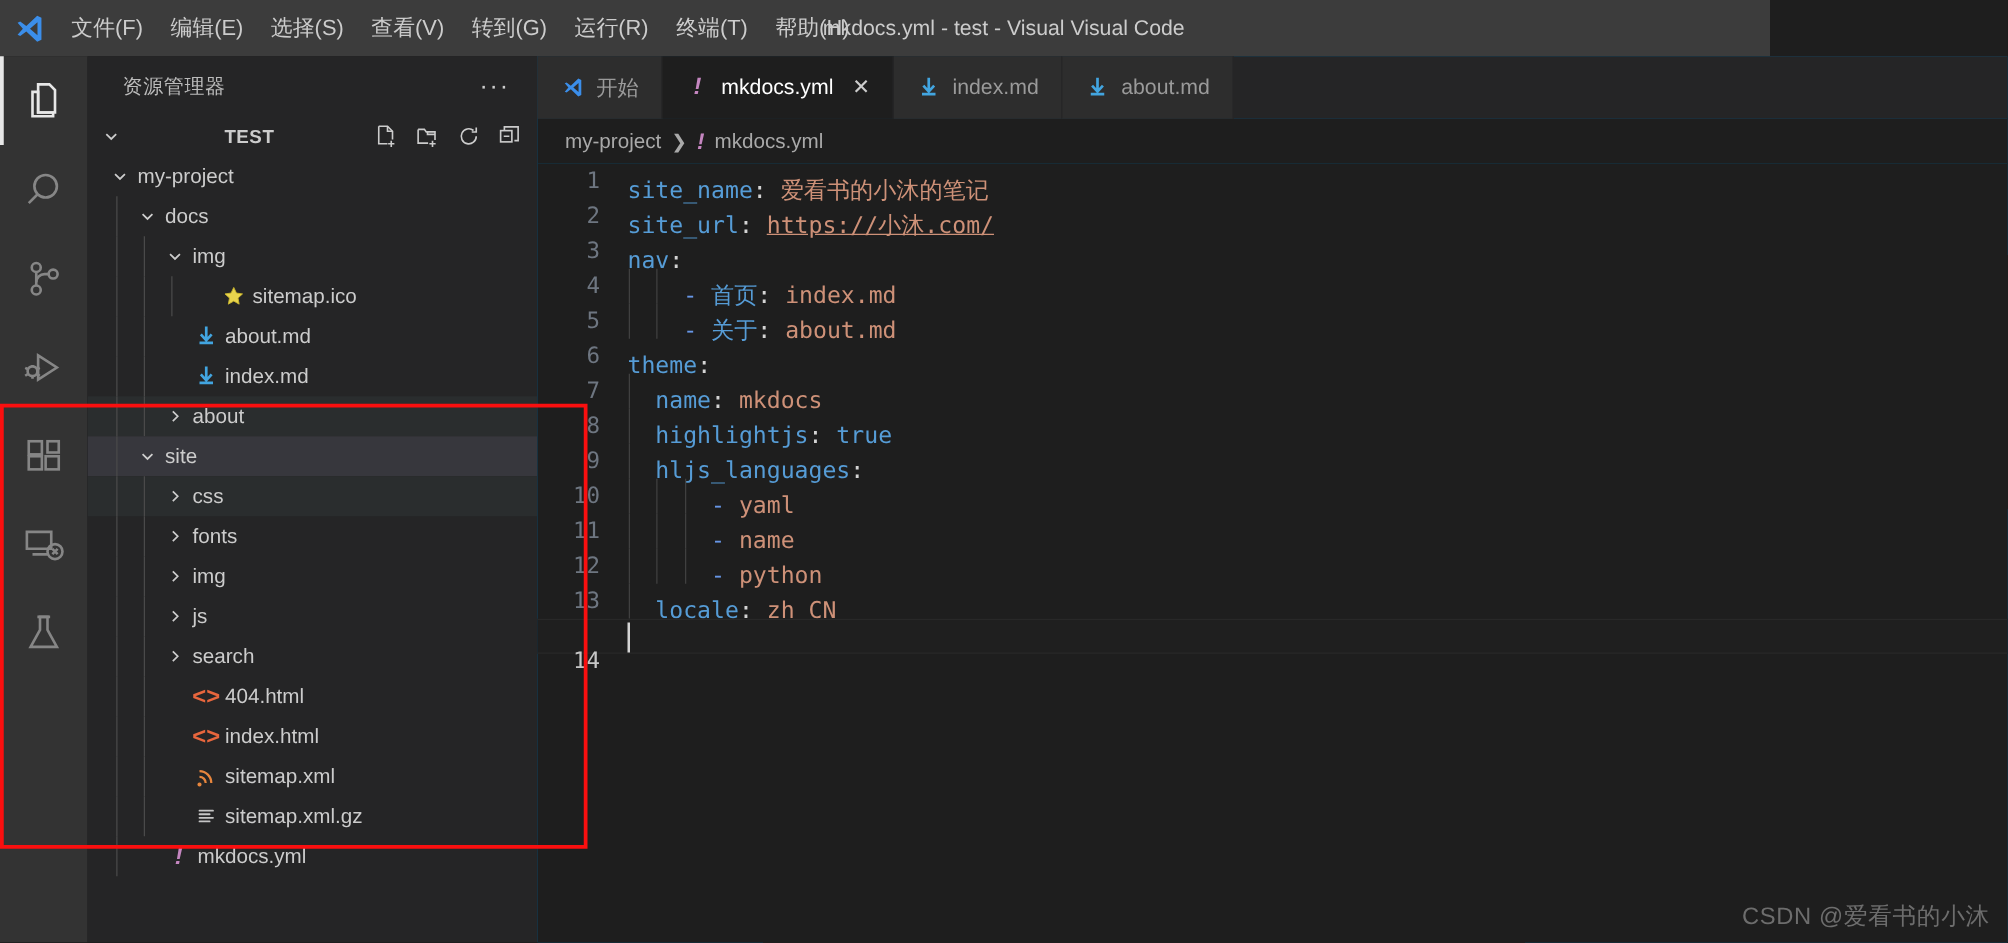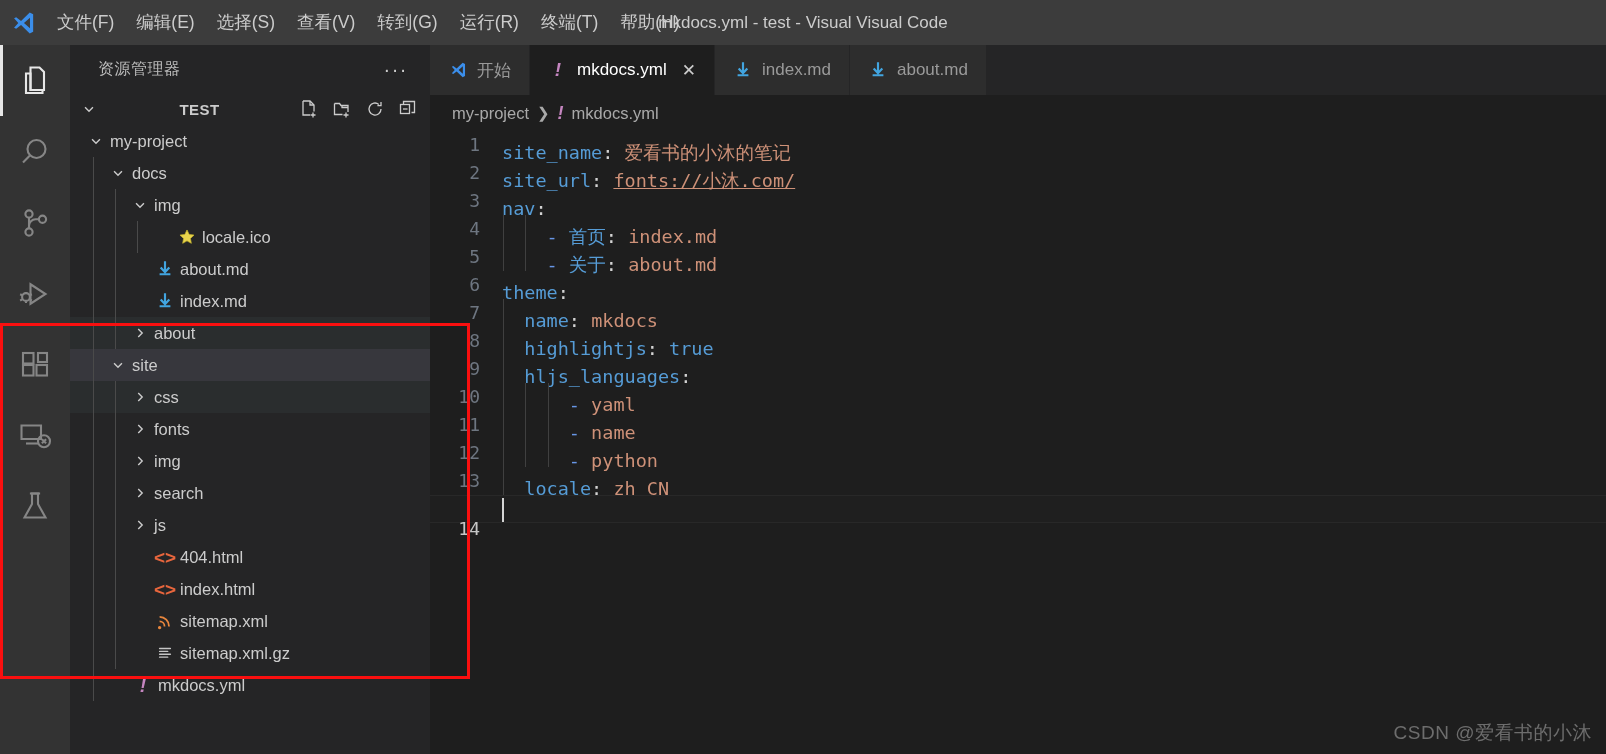--- a/index.html
+++ b/index.html
@@ -6,21 +6,21 @@
   html, body {
     width: 1606px; height: 754px;
     background: #1e1e1e;
     font-family: "Liberation Sans", "DejaVu Sans", sans-serif;
     overflow: hidden;
   }
   #app { position: relative; width: 1606px; height: 754px; background: #1e1e1e; }
 
   
   .titlebar {
-    position: absolute; left: 0; top: 0; width: 1606px; height: 45px;
+    position: absolute; left: 0; top: 0; width: 1416px; height: 45px;
     background: #3c3c3c; display: flex; align-items: center;
   }
   .vscode-logo { width: 46px; height: 45px; display: flex; align-items: center; justify-content: center; }
   .vscode-logo svg { width: 26px; height: 26px; }
   .menu { display: flex; align-items: center; height: 45px; }
   .menu-item {
     color: #cccccc; font-size: 17.5px; padding: 0 11px; line-height: 45px;
     white-space: nowrap; cursor: default;
   }
   .window-title {
@@ -300,21 +300,21 @@
           <span class="guide" style="left: 23px;"></span>
           <span class="guide" style="left: 45px;"></span>
           <span class="guide" style="left: 67px;"></span>
           <span class="indent" style="width: 80px;"></span>
           <span class="twisty-cell"></span>
           <span class="ficon">
             <svg viewBox="0 0 20 20">
               <path d="M10 2.2l2.4 5 5.4.7-4 3.7 1 5.4-4.8-2.7-4.8 2.7 1-5.4-4-3.7 5.4-.7z" fill="#e8d44d" stroke="#c9b62d" stroke-width="0.8"></path>
             </svg>
           </span>
-          <span class="rlabel">locale.ico</span>
+          <span class="rlabel">sitemap.ico</span>
         </div>
         <div class="row">
           <span class="guide" style="left: 23px;"></span>
           <span class="guide" style="left: 45px;"></span>
           <span class="indent" style="width: 58px;"></span>
           <span class="twisty-cell"></span>
           <span class="ficon">
             <svg viewBox="0 0 20 20">
               <path d="M10 2.5v9.2M6 9.2L10 13.6 14 9.2M5.2 15.8h9.6" stroke="#42a5e0" stroke-width="2.4" fill="none" stroke-linecap="square"></path>
             </svg>
@@ -389,32 +389,32 @@
         </div>
         <div class="row">
           <span class="guide" style="left: 23px;"></span>
           <span class="guide" style="left: 45px;"></span>
           <span class="indent" style="width: 58px;"></span>
           <span class="twisty-cell">
             <svg viewBox="0 0 16 16">
               <path d="M6 3.5L10.5 8L6 12.5"></path>
             </svg>
           </span>
+          <span class="rlabel">js</span>
+        </div>
+        <div class="row">
+          <span class="guide" style="left: 23px;"></span>
+          <span class="guide" style="left: 45px;"></span>
+          <span class="indent" style="width: 58px;"></span>
+          <span class="twisty-cell">
+            <svg viewBox="0 0 16 16">
+              <path d="M6 3.5L10.5 8L6 12.5"></path>
+            </svg>
+          </span>
           <span class="rlabel">search</span>
-        </div>
-        <div class="row">
-          <span class="guide" style="left: 23px;"></span>
-          <span class="guide" style="left: 45px;"></span>
-          <span class="indent" style="width: 58px;"></span>
-          <span class="twisty-cell">
-            <svg viewBox="0 0 16 16">
-              <path d="M6 3.5L10.5 8L6 12.5"></path>
-            </svg>
-          </span>
-          <span class="rlabel">js</span>
         </div>
         <div class="row">
           <span class="guide" style="left: 23px;"></span>
           <span class="guide" style="left: 45px;"></span>
           <span class="indent" style="width: 58px;"></span>
           <span class="twisty-cell"></span>
           <span class="ficon">
             <span class="glyph" style="color:#e8663d;">&lt;&gt;</span>
           </span>
           <span class="rlabel">404.html</span>
@@ -509,21 +509,21 @@
       <span class="crumb">mkdocs.yml</span>
     </div>
 
     <div class="code" id="code">
         <div class="cline">
           <span class="lnum">1</span>
           <span class="ctext"><span class="tok-key">site_name</span><span class="tok-punc">: </span><span class="tok-val">爱看书的小沐的笔记</span></span>
         </div>
         <div class="cline">
           <span class="lnum">2</span>
-          <span class="ctext"><span class="tok-key">site_url</span><span class="tok-punc">: </span><span class="tok-link">fonts://小沐.com/</span></span>
+          <span class="ctext"><span class="tok-key">site_url</span><span class="tok-punc">: </span><span class="tok-link">https://小沐.com/</span></span>
         </div>
         <div class="cline">
           <span class="lnum">3</span>
           <span class="ctext"><span class="tok-key">nav</span><span class="tok-punc">:</span></span>
         </div>
         <div class="cline">
           <span class="lnum">4</span>
           <span class="indent-guide" style="left: 73px;"></span>
           <span class="indent-guide" style="left: 95.3px;"></span>
           <span class="ctext"><span class="tok-punc">    </span><span class="tok-dash">- </span><span class="tok-key">首页</span><span class="tok-punc">: </span><span class="tok-val">index.md</span></span>

